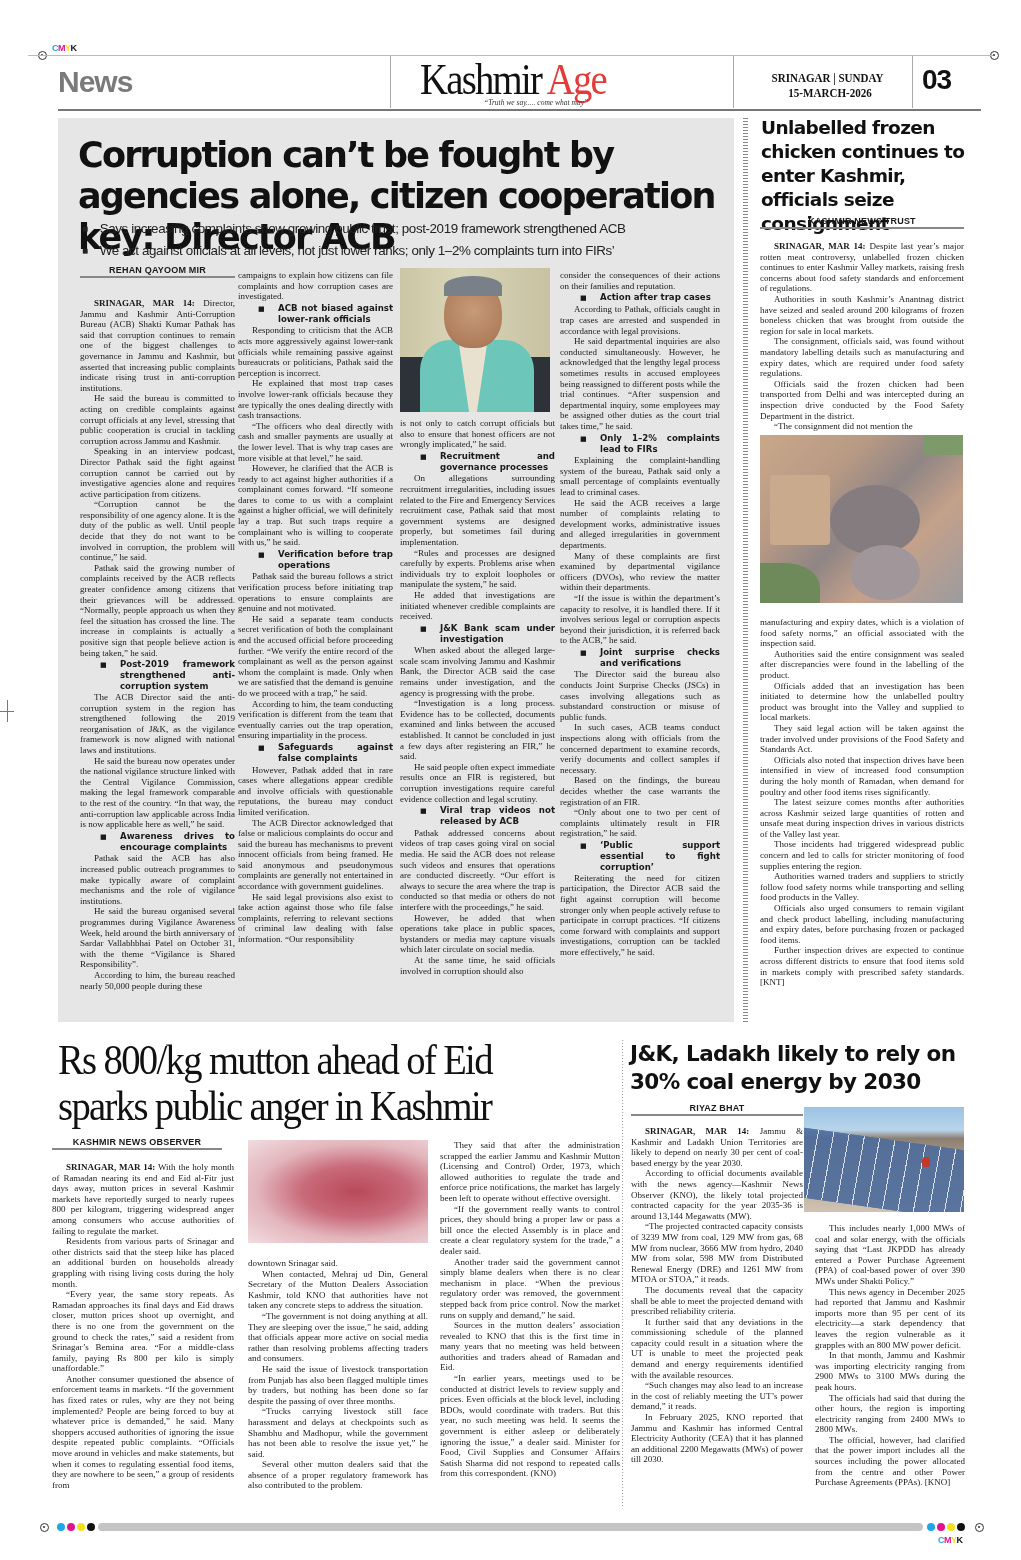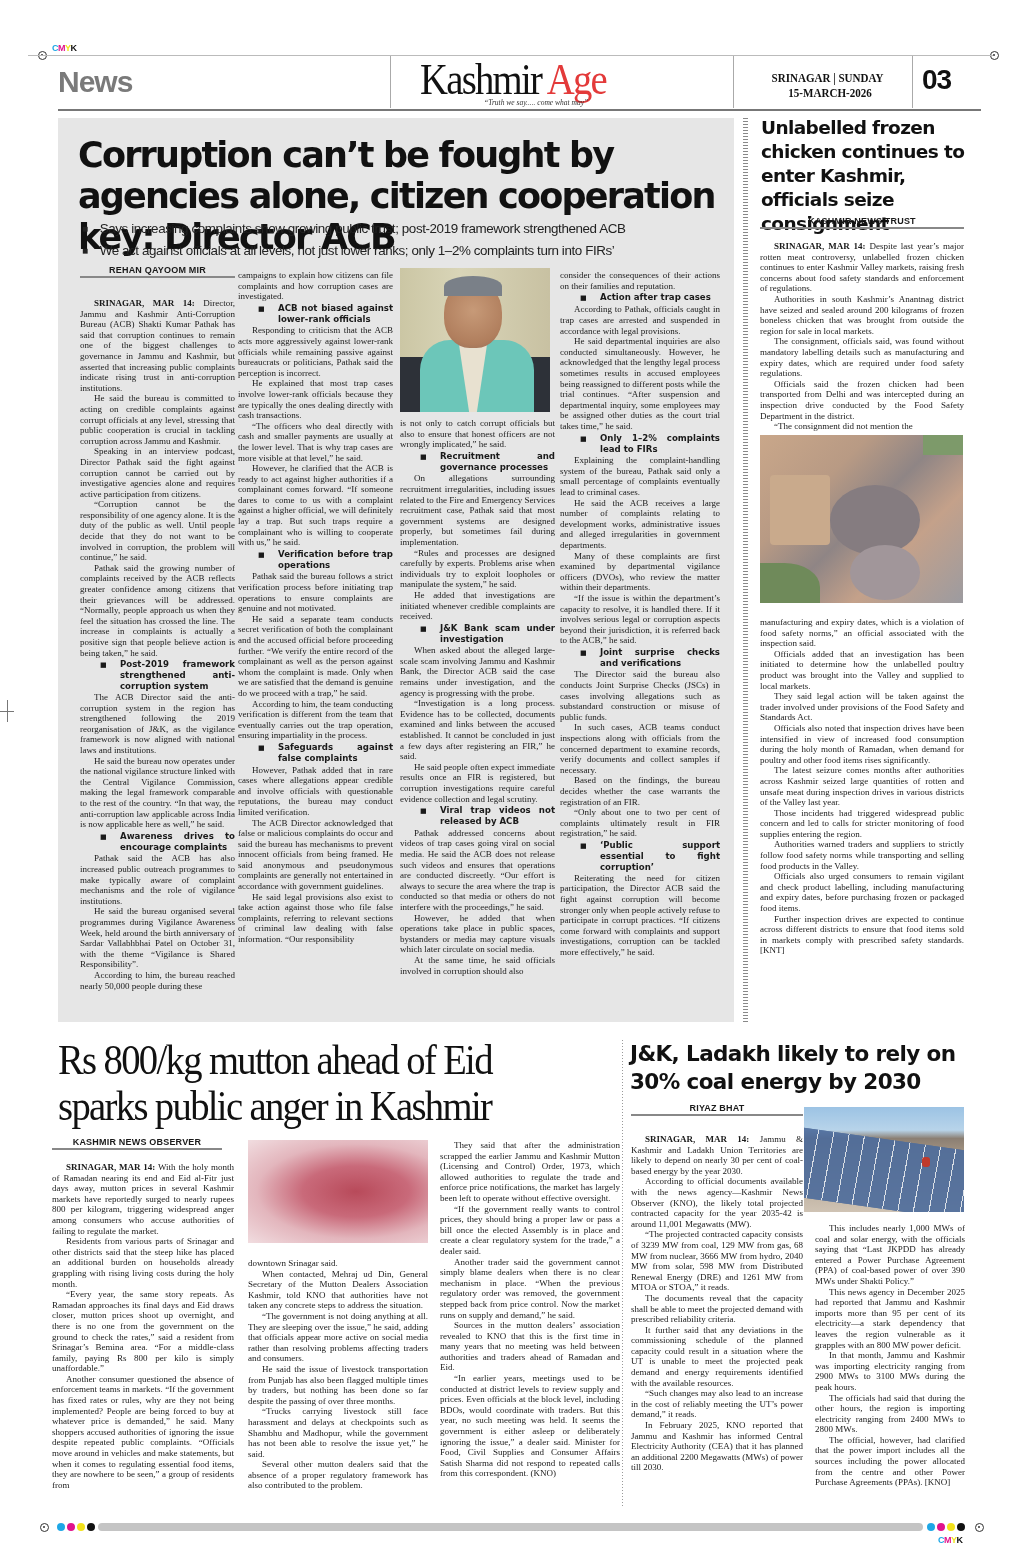--- a/index.html
+++ b/index.html
@@ -185,20 +185,21 @@
   </div>
   <div class="photo photo-chicken" style="left:760px;top:435px;width:203px;height:168px">
     <div class="grass1"></div>
       <div class="grass2"></div>
     <div class="blob" style="left:70px;top:50px;width:90px;height:70px;background:#857c80"></div>
     <div class="blob" style="left:90px;top:110px;width:70px;height:55px;background:#a1969a"></div>
     <div class="blob" style="left:10px;top:40px;width:60px;height:70px;background:#c9aa8c;border-radius:4px"></div>
   </div>
   <div class="col" style="left:760px;top:617px;width:204px">
     <p style="text-indent:0">manufacturing and expiry dates, which is a violation of food safety norms,” an official associated with the inspection said.</p>
+    <p>Authorities said the entire consignment was sealed after discrepancies were found in the labelling of the product.</p>
     <p>Officials added that an investigation has been initiated to determine how the unlabelled poultry product was brought into the Valley and supplied to local markets.</p>
     <p>They said legal action will be taken against the trader involved under provisions of the Food Safety and Standards Act.</p>
     <p>Officials also noted that inspection drives have been intensified in view of increased food consumption during the holy month of Ramadan, when demand for poultry and other food items rises significantly.</p>
     <p>The latest seizure comes months after authorities across Kashmir seized large quantities of rotten and unsafe meat during inspection drives in various districts of the Valley last year.</p>
     <p>Those incidents had triggered widespread public concern and led to calls for stricter monitoring of food supplies entering the region.</p>
     <p>Authorities warned traders and suppliers to strictly follow food safety norms while transporting and selling food products in the Valley.</p>
     <p>Officials also urged consumers to remain vigilant and check product labelling, including manufacturing and expiry dates, before purchasing frozen or packaged food items.</p>
     <p>Further inspection drives are expected to continue across different districts to ensure that food items sold in markets comply with prescribed safety standards. [KNT]</p>
   </div>
 </article>
@@ -227,23 +228,23 @@
     <p>Another trader said the government cannot simply blame dealers when there is no clear mechanism in place. “When the previous regulatory order was removed, the government stepped back from price control. Now the market runs on supply and demand,” he said.</p>
     <p>Sources in the mutton dealers’ association revealed to KNO that this is the first time in many years that no meeting was held between authorities and traders ahead of Ramadan and Eid.</p>
     <p>“In earlier years, meetings used to be conducted at district levels to review supply and prices. Even officials at the block level, including BDOs, would coordinate with traders. But this year, no such meeting was held. It seems the government is either asleep or deliberately ignoring the issue,” a dealer said. Minister for Food, Civil Supplies and Consumer Affairs Satish Sharma did not respond to repeated calls from this correspondent. (KNO)</p>
   </div>
 </article>
 
 <div class="coal-sep"></div>
 <article class="coal">
   <h2>J&amp;K, Ladakh likely to rely on 30% coal energy by 2030</h2>
   <div class="col" style="left:631px;top:1103px;width:172px">
-    <div class="byline" style="margin-bottom:18px">RIYAZ BHAT</div>
+    <div class="byline" style="margin-bottom:10px">RIYAZ BHAT</div>
     <p><span class="dl">SRINAGAR, MAR 14:</span> <span>Jammu &amp; Kashmir and Ladakh Union Territories are likely to depend on nearly 30 per cent of coal-based energy by the year 2030.</span></p>
-    <p>According to official documents available with the news agency—Kashmir News Observer (KNO), the likely total projected contracted capacity for the year 2035-42 is around 11,001 Megawatts (MW).</p>
+    <p>According to official documents available with the news agency—Kashmir News Observer (KNO), the likely total projected contracted capacity for the year 2035-36 is around 13,144 Megawatts (MW).</p>
     <p>“The projected contracted capacity consists of 3239 MW from coal, 129 MW from gas, 68 MW from nuclear, 3666 MW from hydro, 2040 MW from solar, 598 MW from Distributed Renewal Energy (DRE) and 1261 MW from MTOA or STOA,” it reads.</p>
     <p>The documents reveal that the capacity shall be able to meet the projected demand with prescribed reliability criteria.</p>
     <p>It further said that any deviations in the commissioning schedule of the planned capacity could result in a situation where the UT is unable to meet the projected peak demand and energy requirements identified with the available resources.</p>
     <p>“Such changes may also lead to an increase in the cost of reliably meeting the UT’s power demand,” it reads.</p>
     <p>In February 2025, KNO reported that Jammu and Kashmir has informed Central Electricity Authority (CEA) that it has planned an additional 2200 Megawatts (MWs) of power till 2030.</p>
   </div>
   <div class="photo photo-solar" style="left:804px;top:1107px;width:160px;height:105px">
     <div class="panels"></div>
       <div class="man"></div>
   </div>

